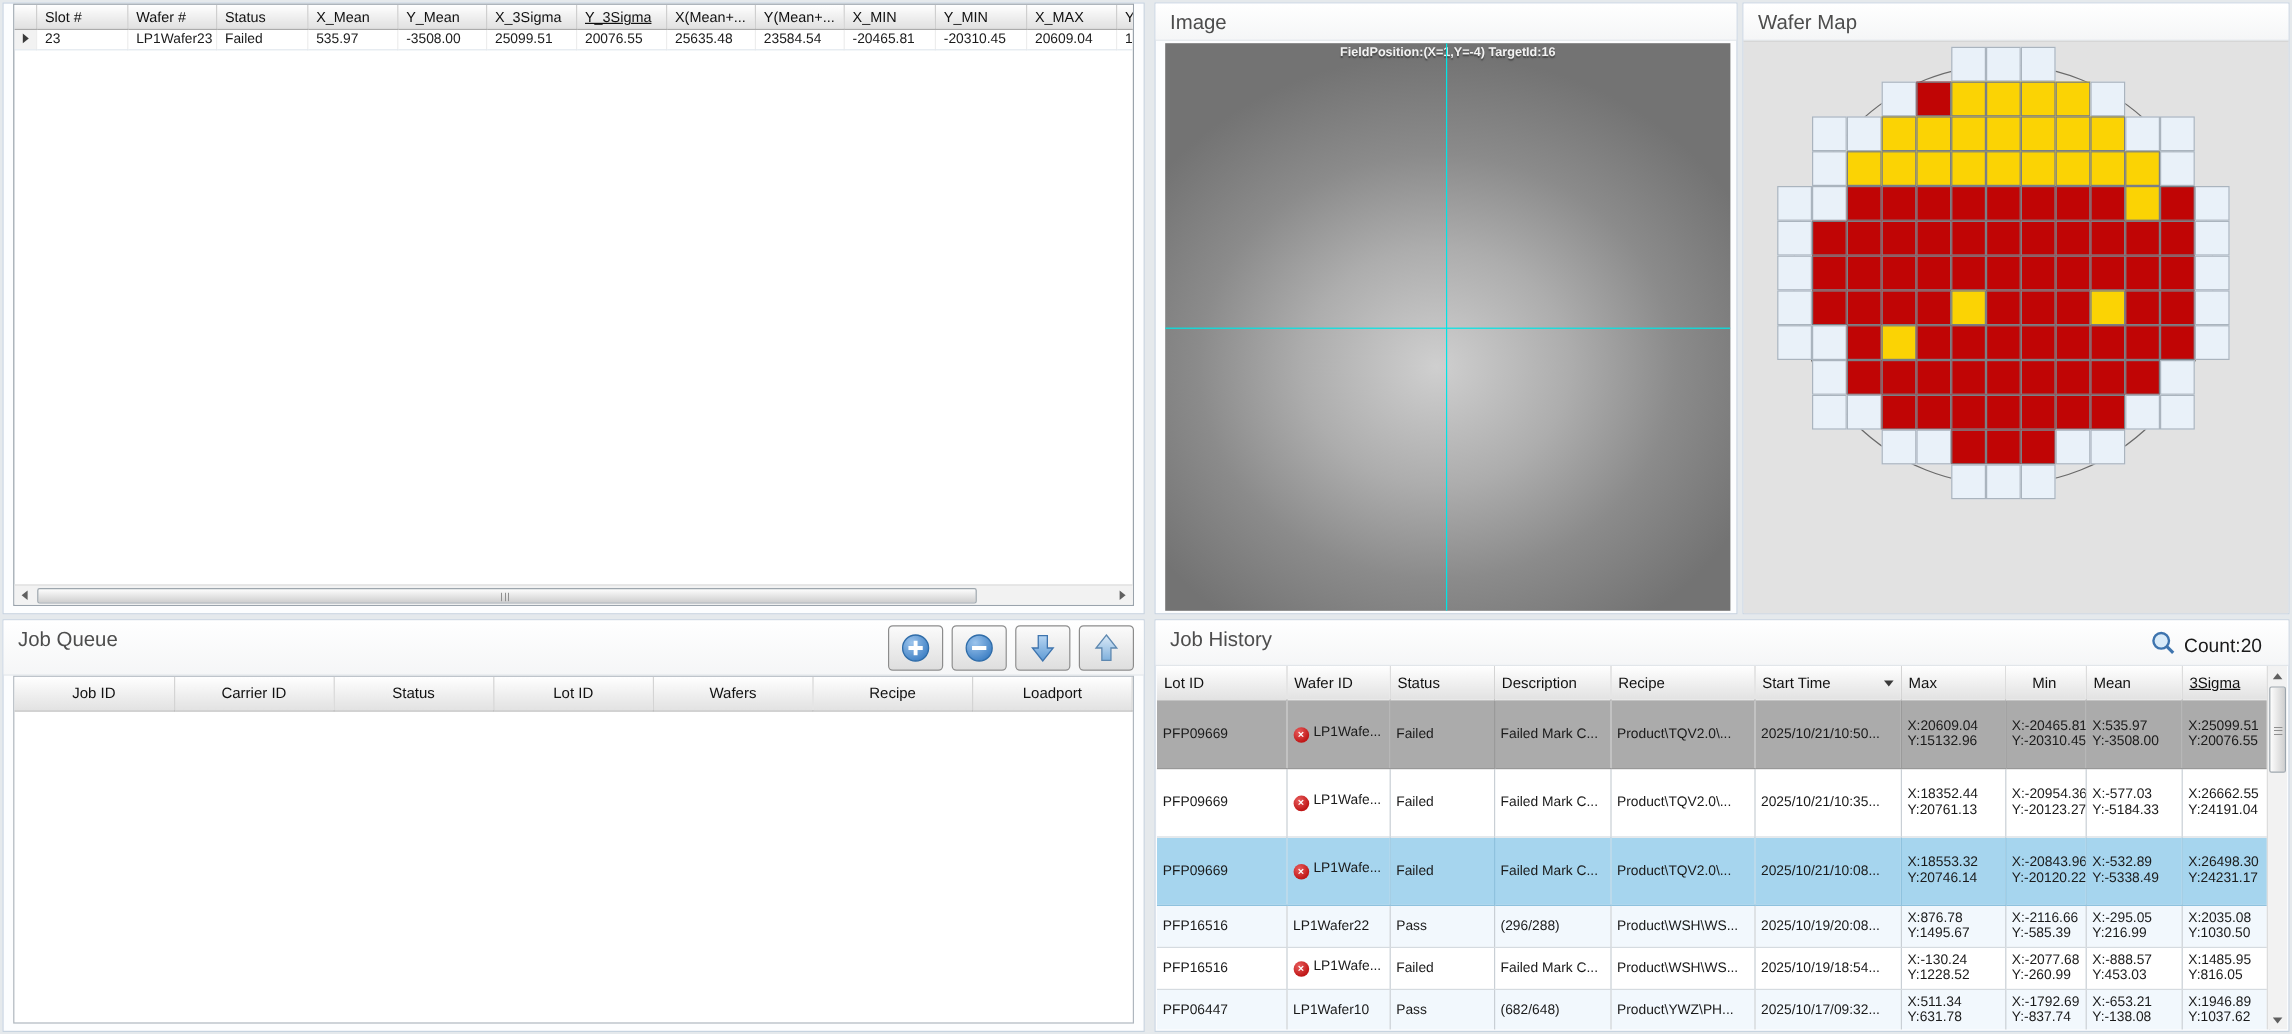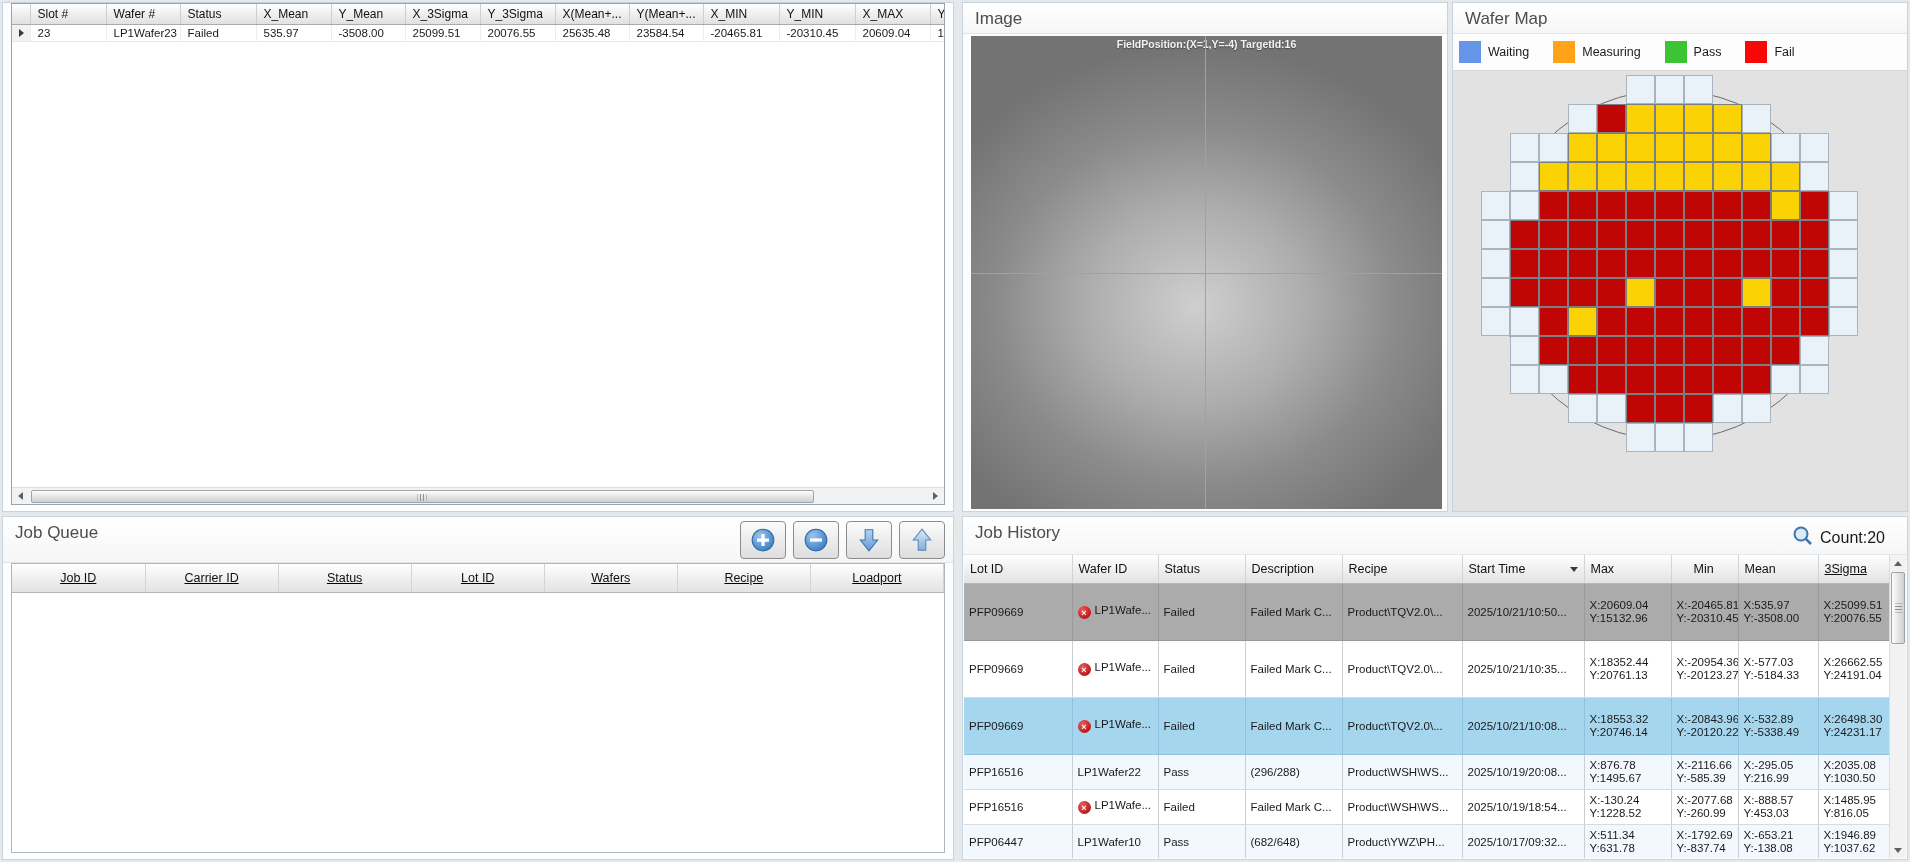--- a/index.html
+++ b/index.html
@@ -30,21 +30,21 @@
   .tri-left { border-right:5px solid #606060; border-top:4px solid transparent; border-bottom:4px solid transparent; }
   .tri-right { border-left:5px solid #606060; border-top:4px solid transparent; border-bottom:4px solid transparent; }
   .hs-thumb { position:relative; height:13px; width:84%; margin-left:2px; background:linear-gradient(#FDFDFD,#CFCFCF); border:1px solid #9DA6AD; border-radius:2px; cursor:pointer; }
   .hs-grip { position:absolute; left:50%; top:3px; transform:translateX(-50%); width:9px; height:7px; background:repeating-linear-gradient(90deg,#8F8F8F 0 1px,transparent 1px 3px); }
 
   
   #queue-panel { left:2px; top:516px; width:952px; height:344px; }
   #queue-panel .title-row { height:46px; }
   .q-buttons { position:absolute; right:8px; top:4px; display:flex; gap:7px; }
   .q-btn { width:46px; height:38px; border:1px solid #8C8C8C; border-radius:4px; background:linear-gradient(#FBFBFB,#DEDEDE); display:flex; align-items:center; justify-content:center; cursor:pointer; }
-  .q-table-wrap { flex:1 1 auto; margin:0 8px 6px 8px; border:1px solid #AEB6BE; background:#FFFFFF; overflow:hidden;text-decoration:underline; }
+  .q-table-wrap { flex:1 1 auto; margin:0 8px 6px 8px; border:1px solid #AEB6BE; background:#FFFFFF; overflow:hidden; }
   table.qgrid { border-collapse:collapse; table-layout:fixed; width:100%; }
   table.qgrid th { font-weight:normal; font-size:12.5px; color:#111; text-align:center; padding:6px 4px; background:linear-gradient(#FFFFFF,#EDEDED 60%,#E2E2E2); border-right:1px solid #D4D4D4; border-bottom:1px solid #B5B5B5; height:28px; white-space:nowrap; overflow:hidden; }
 
   
   #image-panel { left:962px; top:2px; width:486px; height:510px; }
   .image-area { flex:1 1 auto; margin:2px 5px 2px 8px; position:relative; background:
       radial-gradient(ellipse 62% 55% at 48% 57%, #CFCFCF 0%, #ADADAD 38%, #8B8B8B 68%, #737373 100%); overflow:hidden; }
   .xhair-v { position:absolute; top:0; bottom:0; left:49.6%; width:1px; background:#00E5E5; }
   .xhair-h { position:absolute; left:0; right:0; top:50%; height:1px; background:#00E5E5; }
   .img-overlay-text { position:absolute; top:2px; left:0; right:0; text-align:center; font-size:10.5px; font-weight:bold; color:#F2F2F2; text-shadow:0 1px 1px rgba(60,60,60,.8); }
@@ -96,21 +96,21 @@
       <table class="grid" id="mr-table">
           <tbody>
             <tr>
               <th style="width: 18px;"></th>
               <th style="width: 76px;">Slot #</th>
               <th style="width: 74px;">Wafer #</th>
               <th style="width: 76px;">Status</th>
               <th style="width: 75px;">X_Mean</th>
               <th style="width: 74px;">Y_Mean</th>
               <th style="width: 75px;">X_3Sigma</th>
-              <th style="width: 75px;">Y_3Sigma</th>
+              <th style="width: 75px; text-decoration: underline;">Y_3Sigma</th>
               <th style="width: 74px;">X(Mean+...</th>
               <th style="width: 74px;">Y(Mean+...</th>
               <th style="width: 76px; margin-left: 43px;">X_MIN</th>
               <th style="width: 76px;">Y_MIN</th>
               <th style="width: 75px;">X_MAX</th>
               <th style="width: 60px;">Y_</th>
             </tr>
             <tr>
               <td class="marker"><span class="tri tri-right-s"></span></td>
               <td>23</td>
@@ -220,38 +220,20 @@
       <div class="img-overlay-text">FieldPosition:(X=1,Y=-4) TargetId:16</div>
       <div class="xhair-v"></div>
       <div class="xhair-h"></div>
     </div>
   </section>
 
   <section class="panel" id="map-panel">
     <div class="title-row">
       <span class="panel-title">Wafer Map</span>
     </div>
-    <div class="legend-row" id="map-legend">
-        <div class="legend-item">
-          <span class="legend-swatch" style="background: rgb(100, 149, 232);"></span>
-          <span class="legend-label">Waiting</span>
-        </div>
-        <div class="legend-item">
-          <span class="legend-swatch" style="background: rgb(255, 163, 25);"></span>
-          <span class="legend-label">Measuring</span>
-        </div>
-        <div class="legend-item">
-          <span class="legend-swatch" style="background: rgb(60, 196, 53);"></span>
-          <span class="legend-label">Pass</span>
-        </div>
-        <div class="legend-item">
-          <span class="legend-swatch" style="background: rgb(249, 6, 7);"></span>
-          <span class="legend-label">Fail</span>
-        </div>
-      </div>
     <div class="map-body">
       <div id="map-grid">
         <svg width="377" height="377">
           <circle cx="188.5" cy="190" r="175" fill="none" stroke="#6A6A6A" stroke-width="1"></circle>
         </svg>
       <div class="wcell w-E" style="left: 145px; top: 0px; background: rgb(233, 241, 249);"></div>
           <div class="wcell w-E" style="left: 174px; top: 0px; background: rgb(233, 241, 249);"></div>
           <div class="wcell w-E" style="left: 203px; top: 0px; background: rgb(233, 241, 249);"></div>
           <div class="wcell w-E" style="left: 87px; top: 29px; background: rgb(233, 241, 249);"></div>
           <div class="wcell w-R" style="left: 116px; top: 29px; background: rgb(192, 5, 5);"></div>

